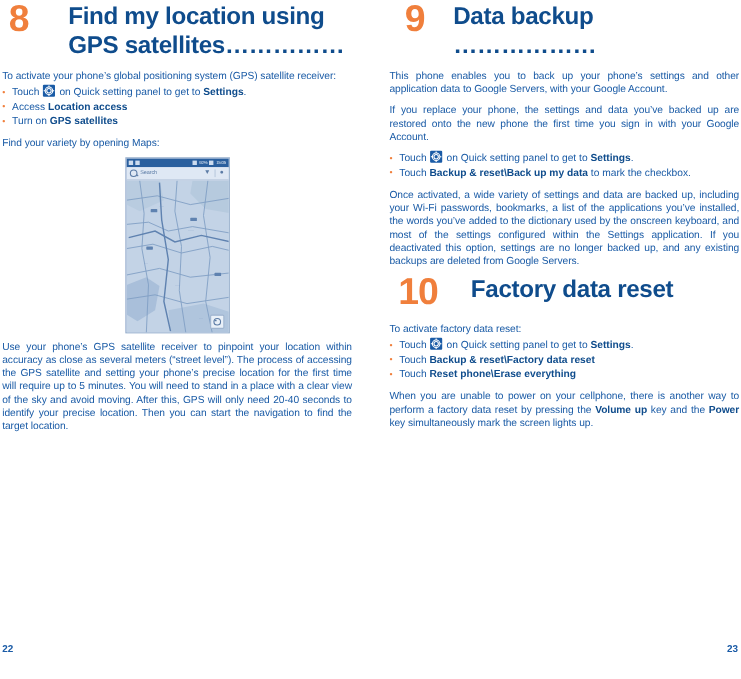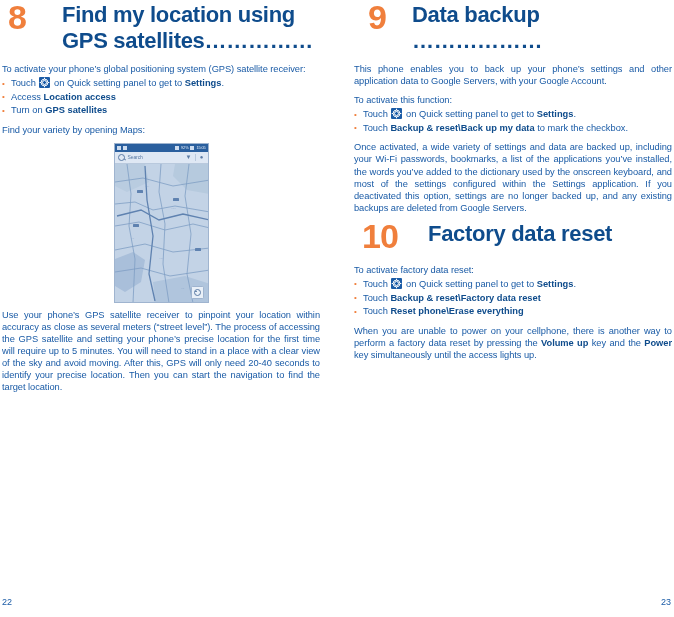--- a/index.html
+++ b/index.html
@@ -231,23 +231,23 @@
     position: absolute;
     width: 1.6px; height: 1.6px;
     background: #5b7ba5;
     border-radius: 50%;
     left: 0.7px; top: 0.7px;
   }
 
   
   .page-num {
     position: absolute;
-    bottom: 10px;
+    bottom: 22px;
     font-size: 9px;
-    font-weight: normal;
+    font-weight: bold;
     color: #1a5ba6;
   }
   .page-num-left { left: 2px; }
   .page-num-right { right: 3px; }
 </style>
 </head>
 <body>
 
 <div class="page">
   <div class="columns">
@@ -359,21 +359,21 @@
     </div>
 
     <div class="col col-right">
 
       <div class="chapter-head head-9">
         <div class="chapter-num">9</div>
         <div class="chapter-title">Data backup ………………</div>
       </div>
 
       <p class="body">This phone enables you to back up your phone’s settings and other application data to Google Servers, with your Google Account.</p>
-      <p class="body no-justify tight">To activate this function:</p>
+      <p class="body">If you replace your phone, the settings and data you’ve backed up are restored onto the new phone the first time you sign in with your Google Account.</p>
 
       <ul class="bullets">
         <li>
           <span>Touch </span><span class="gear-icon"><svg width="11" height="11" viewBox="0 0 11 11">
                 <g fill="none" stroke="#ffffff" stroke-width="1">
                   <circle cx="5.5" cy="5.5" r="2"></circle>
                   <circle cx="5.5" cy="5.5" r="3.4"></circle>
                 </g>
                 <g stroke="#ffffff" stroke-width="1">
                   <line x1="5.5" y1="0.7" x2="5.5" y2="2.1"></line>
@@ -414,19 +414,19 @@
         </li>
         <li>
           <span>Touch </span><b>Backup &amp; reset\Factory data reset</b><span></span>
         </li>
         <li>
           <span>Touch </span><b>Reset phone\Erase everything</b><span></span>
         </li>
       </ul>
 
 
-      <p class="body"><span>When you are unable to power on your cellphone, there is another way to perform a factory data reset by pressing the </span><b>Volume up</b><span> key and the </span><b>Power</b><span> key simultaneously until the access lights up.</span></p>
+      <p class="body"><span>When you are unable to power on your cellphone, there is another way to perform a factory data reset by pressing the </span><b>Volume up</b><span> key and the </span><b>Power</b><span> key simultaneously mark the screen lights up.</span></p>
 
       <div class="page-num page-num-right">23</div>
     </div>
 
   </div>
 </div>
 
 </body></html>

